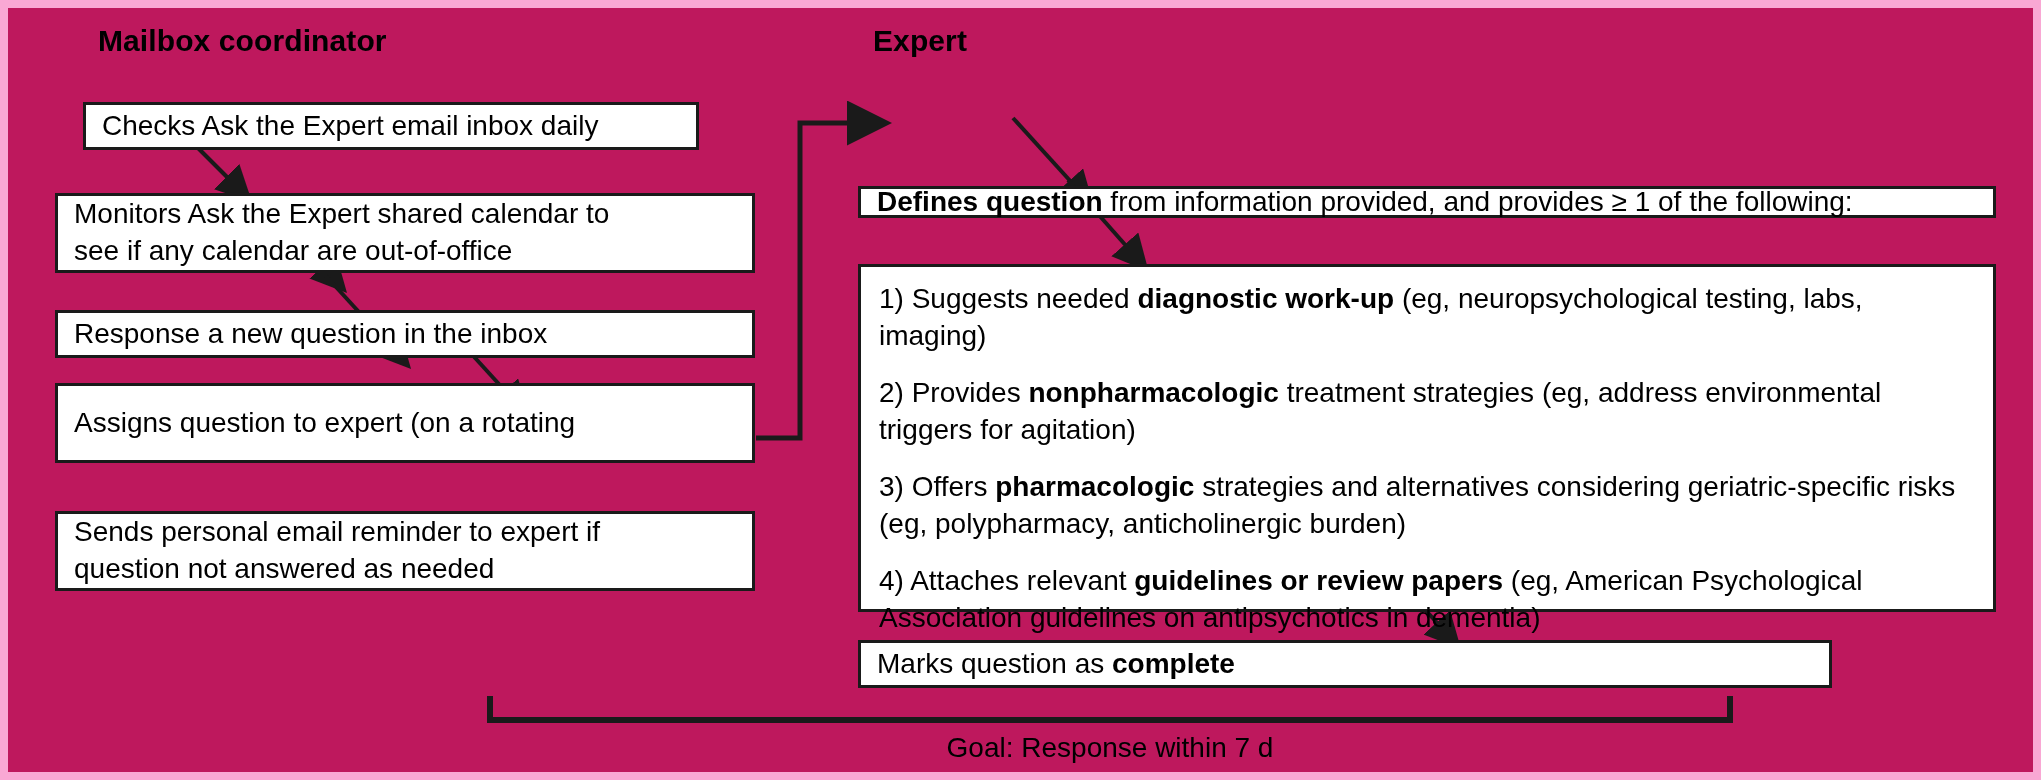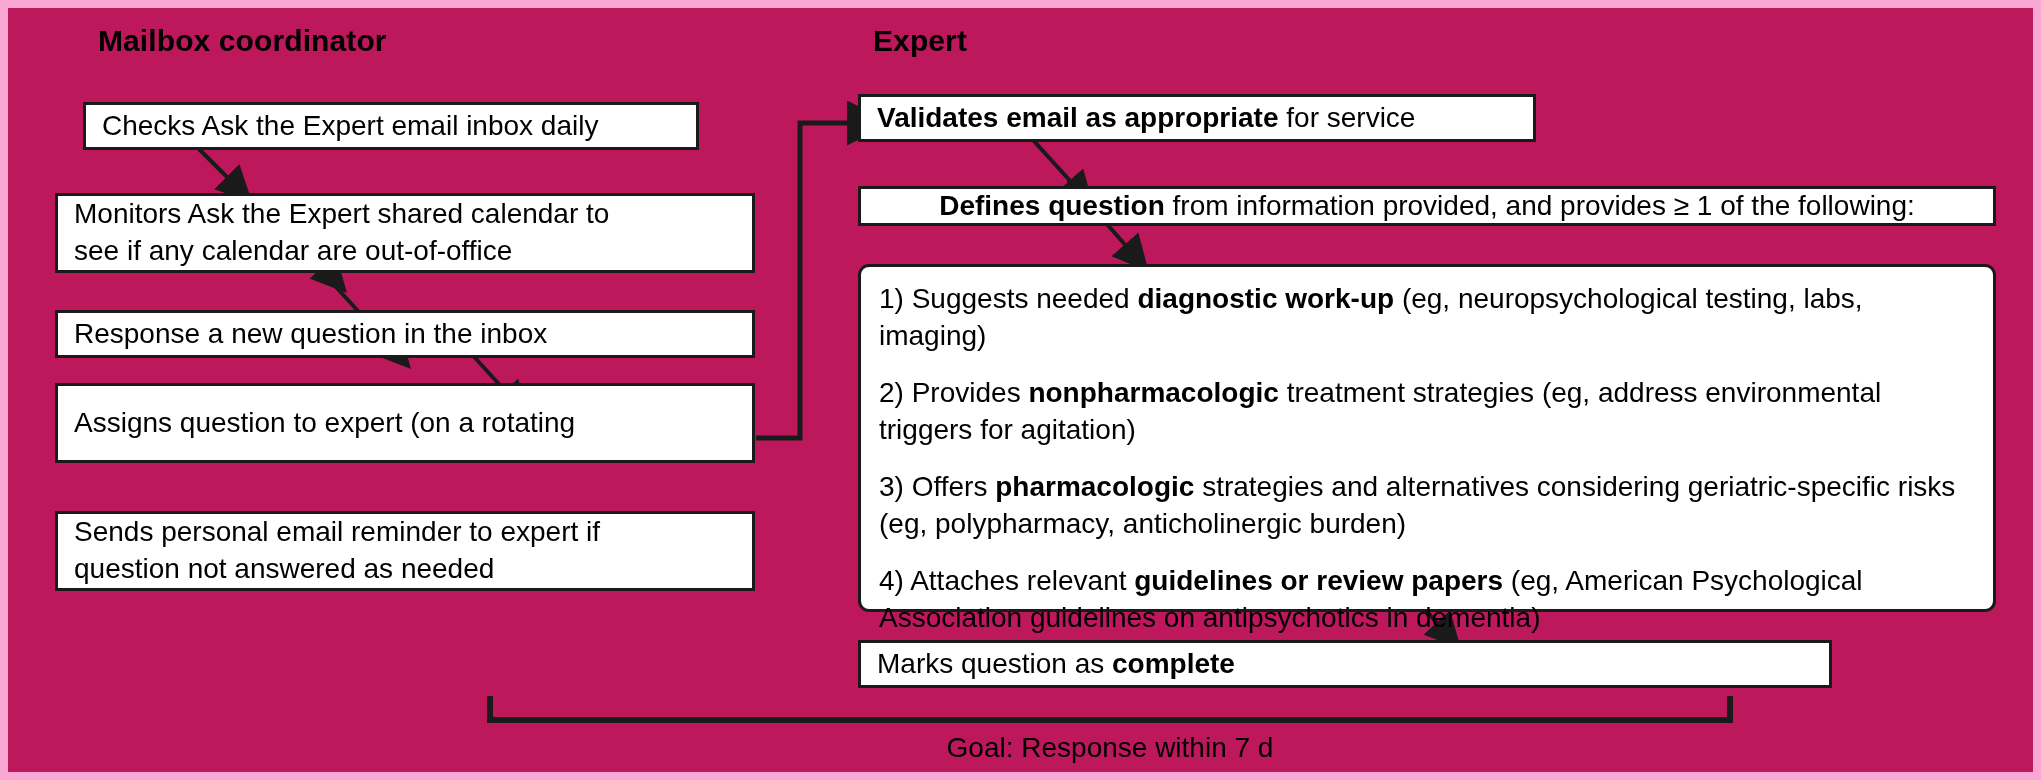--- a/index.html
+++ b/index.html
@@ -42,21 +42,20 @@
     display: flex;
     flex-direction: column;
     justify-content: center;
   }
   .node .ln { display: block; }
   .node b { font-weight: bold; }
 
   .list-node {
     justify-content: flex-start;
     padding: 14px 16px 14px 18px;
-    border-radius: 11px;
   }
   .list-node .item {
     margin: 0 0 20px 0;
   }
   .list-node .item:last-child { margin-bottom: 0; }
 
   .goal-label {
     position: absolute;
     font-size: 28px;
     color: #000;
@@ -117,27 +116,22 @@
 
   <div class="node" style="left:47px; top:375px; width:700px; height:80px;gap:46px;">
     <span class="ln">Assigns question to expert (on a rotating</span>
   </div>
 
   <div class="node" style="left:47px; top:503px; width:700px; height:80px;">
     <span class="ln">Sends personal email reminder to expert if</span>
     <span class="ln">question not answered as needed</span>
   </div>
 
-  <div class="node" style="left:850px; top:86px; width:678px; height:48px;">
-    <span class="ln">
-      <b>Validates email as appropriate</b><span> for service</span>
-    </span>
-  </div>
 
-  <div class="node" style="left:850px; top:178px; width:1138px; height:40px;text-align:center;">
+  <div class="node" style="left:850px; top:178px; width:1138px; height:32px;">
     <span class="ln">
       <b>Defines question</b><span> from information provided, and provides ≥ 1 of the following:</span>
     </span>
   </div>
 
   <div class="node list-node" style="left:850px; top:256px; width:1138px; height:348px;">
     <div class="item">
       <span>1) </span><span>Suggests needed </span><b>diagnostic work-up</b><span> (eg, neuropsychological testing, labs, imaging)</span>
     </div>
     <div class="item">

